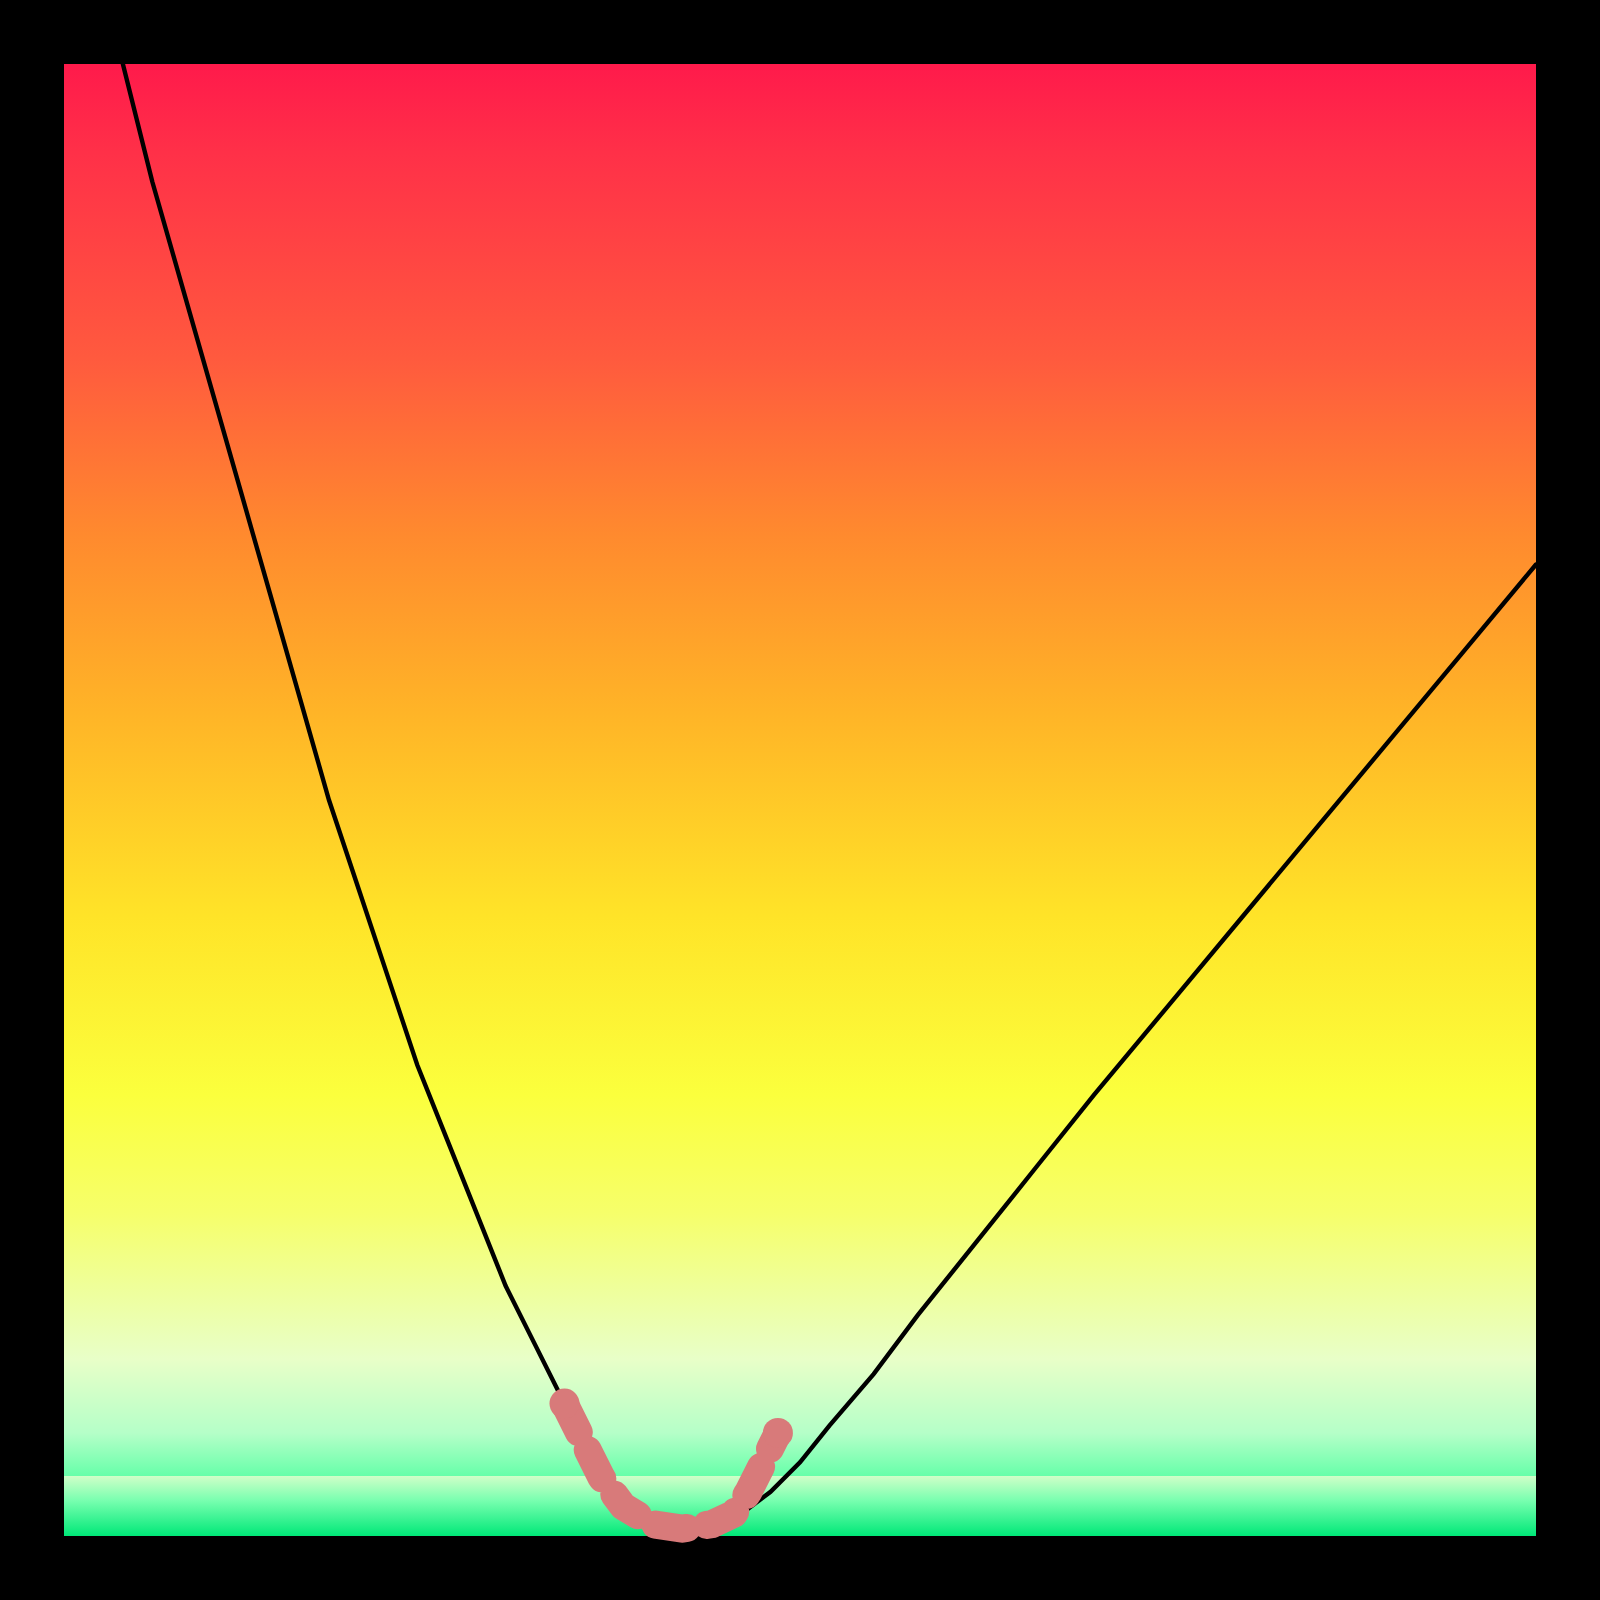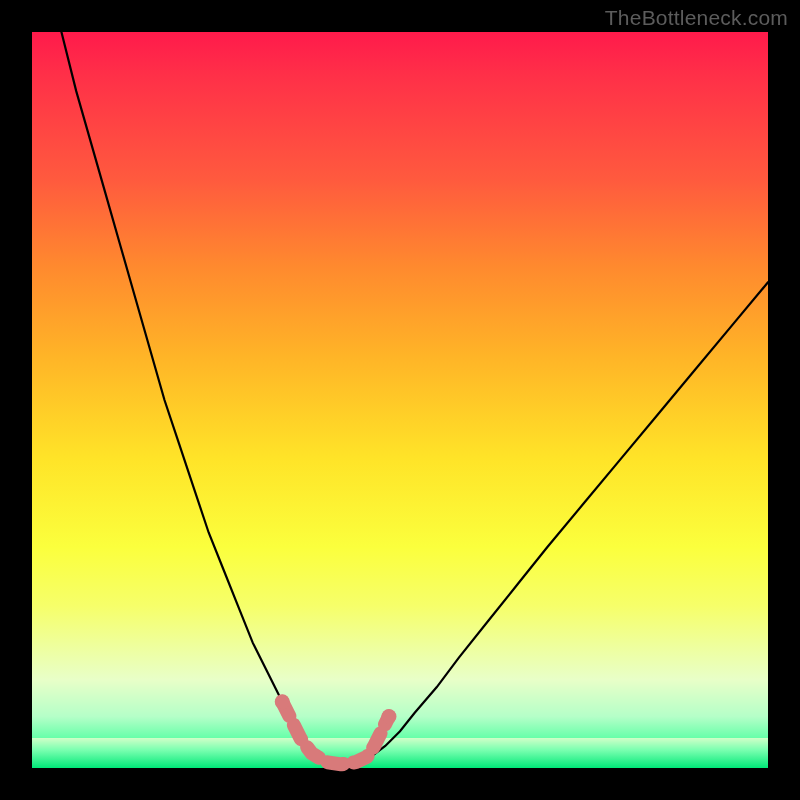--- a/index.html
+++ b/index.html
@@ -61,21 +61,20 @@
     position: absolute;
     left: 0; top: 0;
     width: 736px; height: 736px;
     overflow: visible;
   }
 </style>
 </head>
 <body>
 
 <div class="frame">
-  <div class="watermark">TheBottleneck.com</div>
   <div class="plot">
     <div class="green-band"></div>
     <svg class="curves" viewBox="0 0 736 736">
       <g id="curve-group">
           <path d="M 29.44 0 L 44.16 58.879999999999995 L 58.88 110.39999999999998 L 73.60000000000001 161.91999999999996 L 88.32 213.44000000000005 L 103.04 264.96 L 117.76 316.48 L 132.48 368 L 147.20000000000002 412.16 L 161.92 456.32 L 176.64 500.48 L 191.36 537.28 L 206.08 574.08 L 220.79999999999998 610.88 L 235.52 640.3199999999999 L 250.24 669.76 L 261.28 691.84 L 272.32 710.24 L 283.36 724.96 L 283.36 724.96 L 294.40000000000003 730.112 L 309.12 732.32 L 323.84 730.112 L 338.56 724.96 L 338.56 724.96 L 353.28 713.92 L 368 699.2 L 382.72 680.8 L 404.8 655.04 L 426.88 625.6 L 456.32 588.8 L 485.76000000000005 552 L 515.1999999999999 515.2 L 552 471.04 L 588.8000000000001 426.88 L 625.6 382.72 L 662.4 338.55999999999995 L 699.1999999999999 294.40000000000003 L 736 250.23999999999995" fill="none" stroke="#000000" stroke-width="2.2" stroke-linecap="round"></path>
         </g>
       <g id="marker-group">
           <path d="M 250.24 669.76 L 261.28 691.84 L 268.64 706.56 L 279.68 721.28 L 294.40000000000003 730.112 L 309.12 732.32 L 323.84 730.112 L 334.88 724.96 L 342.24 713.92 L 349.59999999999997 699.2 L 356.96 684.48" fill="none" stroke="#d87a7a" stroke-width="14" stroke-linecap="round" stroke-linejoin="round" stroke-dasharray="16 10"></path>
           <circle cx="250.24" cy="669.76" r="7.5" fill="#d87a7a"></circle>
           <circle cx="356.96" cy="684.48" r="7.5" fill="#d87a7a"></circle>

